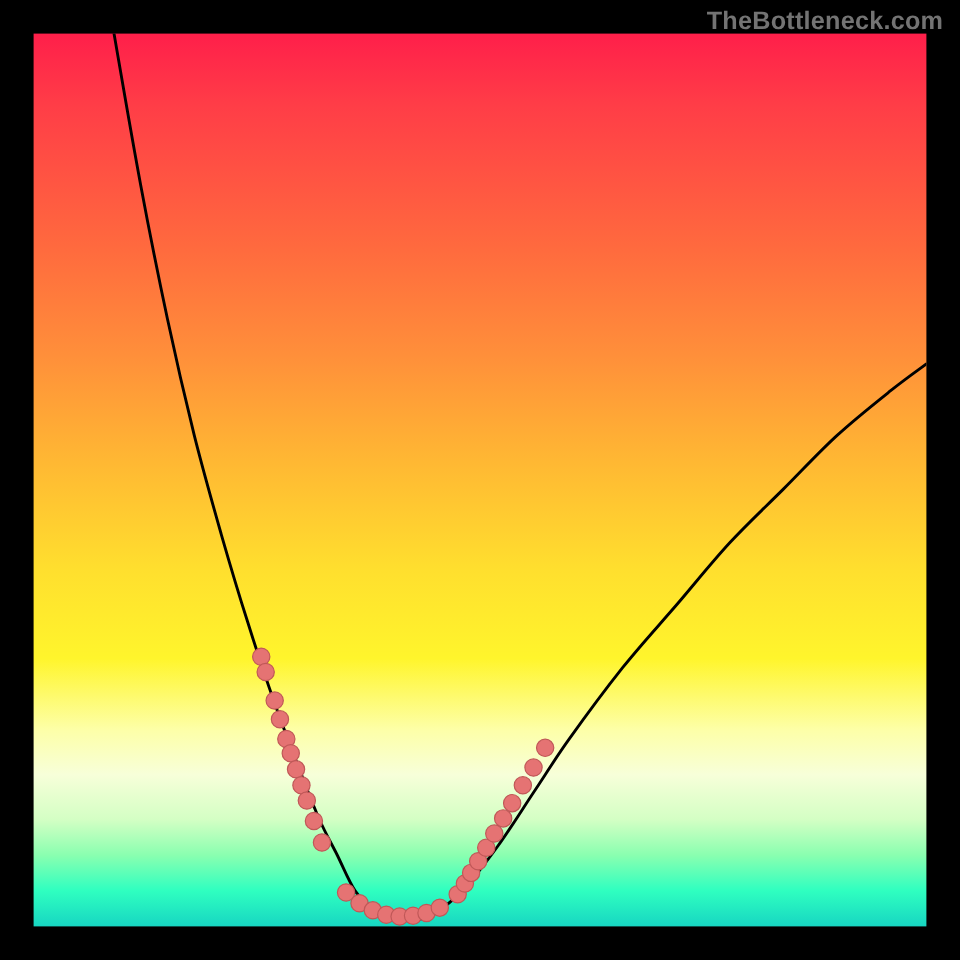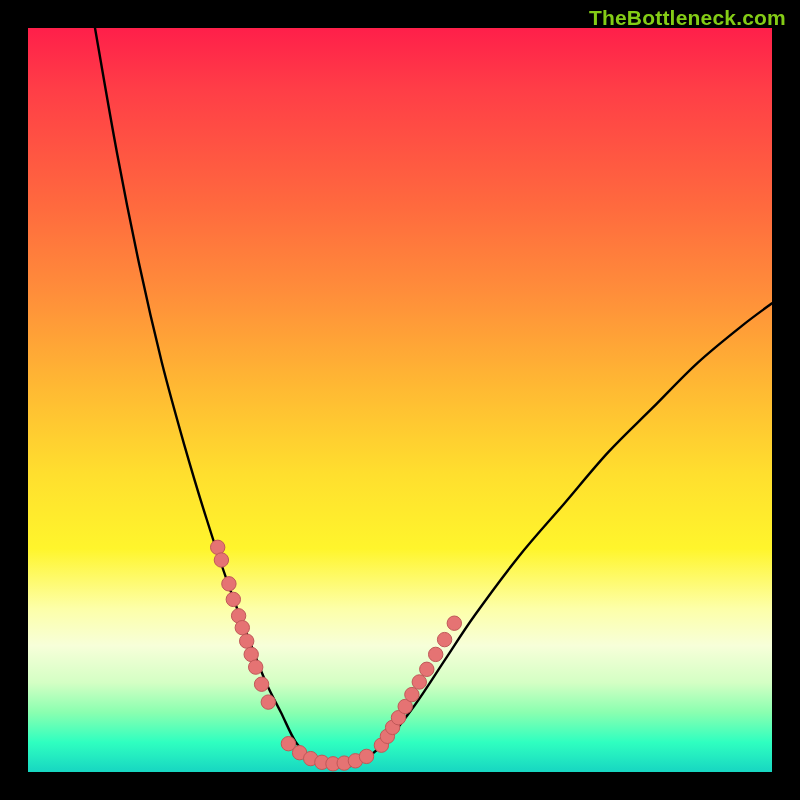--- a/index.html
+++ b/index.html
@@ -40,21 +40,21 @@
       #d4ffc4 88%,
       #8affb0 92%,
       #2fffc0 96%,
       #17d6c2 100%
     );
   }
   .watermark {
     position: absolute;
     top: 6px;
     right: 14px;
-    color: #84cc16;
+    color: #737373;
     font-size: 21px;
     font-weight: 600;
     letter-spacing: 0.2px;
     user-select: none;
   }
   svg.curve {
     position: absolute;
     top: 0;
     left: 0;
     width: 744px;

